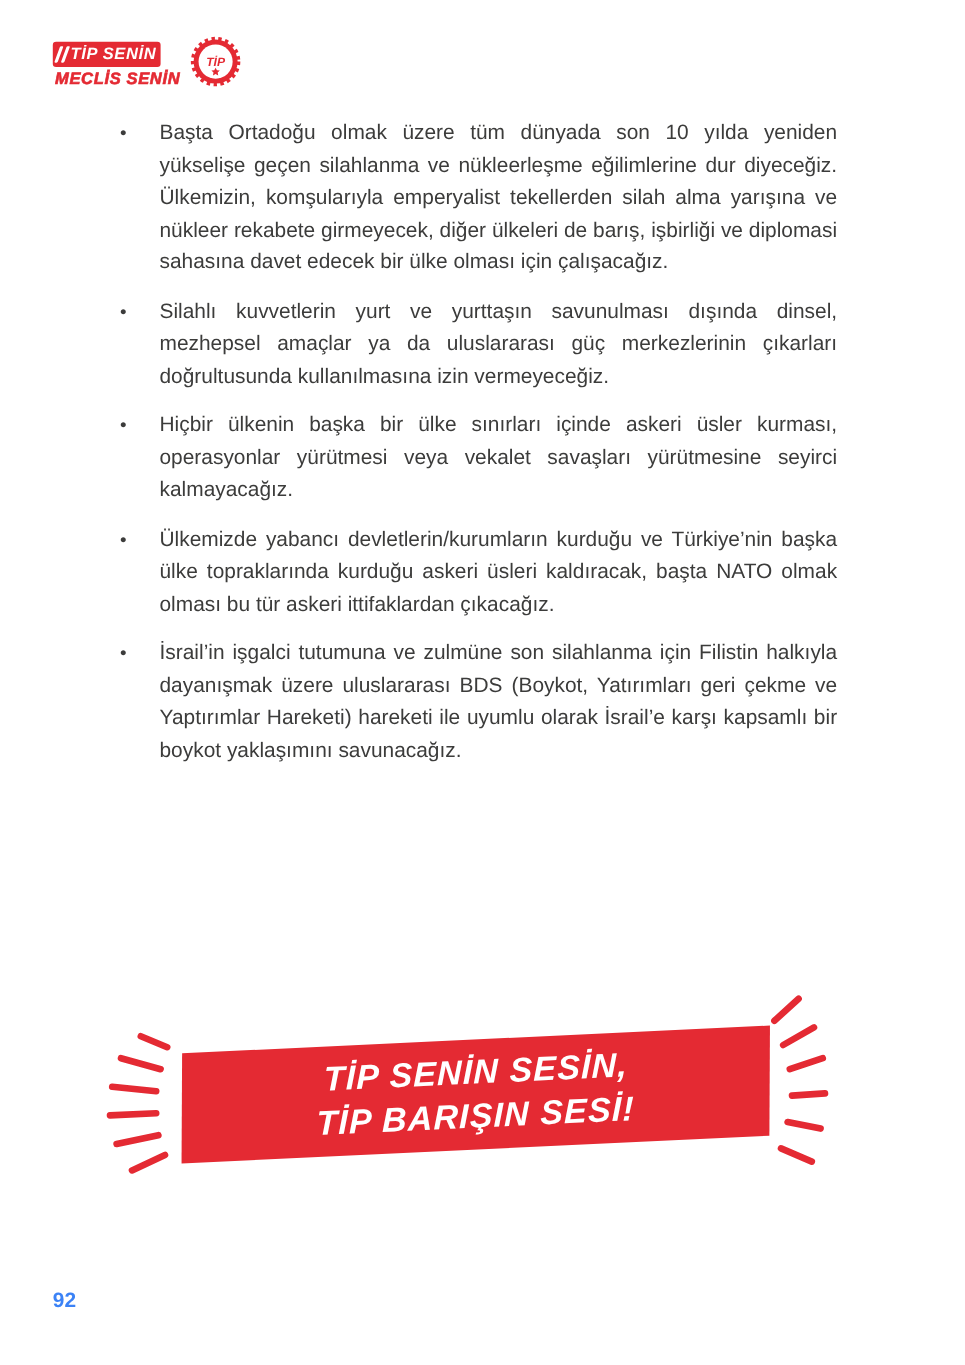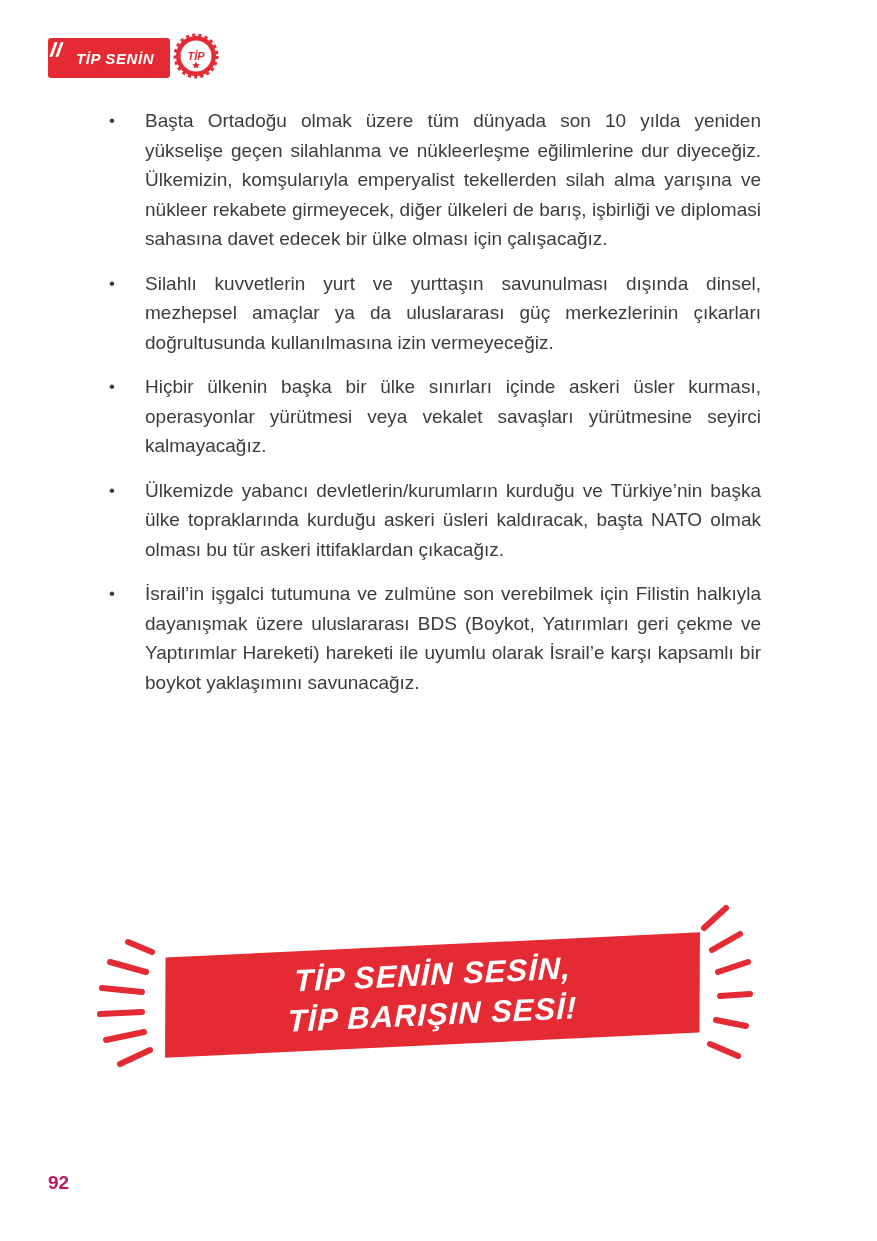--- a/index.html
+++ b/index.html
@@ -9,21 +9,21 @@
     height:1241px;
     background:#ffffff;
     overflow:hidden;
     font-family:"Liberation Sans", sans-serif;
     color:#3c3c3b;
   }
 
   
   .logo{position:absolute;left:48px;top:36px;width:220px;height:50px;}
   .logo-box{
-    position:absolute;left:0;top:2px;height:40px;padding:0 16px;
+    position:absolute;left:0;top:2px;height:23px;padding:0 4px;
     background:var(--red);border-radius:3px;
     display:flex;align-items:center;
   }
   .logo-box .txt{
     color:#ffffff;font-weight:bold;font-style:italic;
     font-size:15px;letter-spacing:.6px;white-space:nowrap;
   }
   .logo-stripe{
     position:absolute;top:4px;width:3px;height:15px;background:#ffffff;
     transform:skewX(-20deg);border-radius:1px;
@@ -59,21 +59,21 @@
   }
   .banner .bline{
     color:#ffffff;font-weight:bold;font-style:italic;
     font-size:31px;letter-spacing:1px;line-height:38px;white-space:nowrap;
   }
   .rays{position:absolute;left:85px;top:890px;pointer-events:none;}
 
   
   .page-number{
     position:absolute;left:48px;top:1172px;
-    font-size:19px;font-weight:bold;color:#be185d;
+    font-size:19px;font-weight:bold;color:#3b82f6;
   }
 </style>
 </head>
 <body>
 
 <div class="page" style="--red:#e42a33;">
 
   <div class="logo">
     <div class="logo-box">
       <span class="logo-stripe" style="left:4px;"></span>
@@ -107,21 +107,21 @@
       <p>Hiçbir ülkenin başka bir ülke sınırları içinde askeri üsler kurması, operasyonlar yürütmesi veya vekalet savaşları yürütmesine seyirci kalmayacağız.</p>
     </div>
 
     <div class="bullet-item">
       <span class="marker">•</span>
       <p>Ülkemizde yabancı devletlerin/kurumların kurduğu ve Türkiye’nin başka ülke topraklarında kurduğu askeri üsleri kaldıracak, başta NATO olmak olması bu tür askeri ittifaklardan çıkacağız.</p>
     </div>
 
     <div class="bullet-item">
       <span class="marker">•</span>
-      <p>İsrail’in işgalci tutumuna ve zulmüne son verebilmek için Filistin halkıyla dayanışmak üzere uluslararası BDS (Boykot, Yatırımları geri çekme ve Yaptırımlar Hareketi) hareketi ile uyumlu olarak İsrail’e karşı kapsamlı bir boykot yaklaşımını savunacağız.</p>
+      <p>İsrail’in işgalci tutumuna ve zulmüne son silahlanma için Filistin halkıyla dayanışmak üzere uluslararası BDS (Boykot, Yatırımları geri çekme ve Yaptırımlar Hareketi) hareketi ile uyumlu olarak İsrail’e karşı kapsamlı bir boykot yaklaşımını savunacağız.</p>
     </div>
   </main>
 
   <svg class="rays" width="680" height="210" viewBox="0 0 680 210" stroke="#e42a33" stroke-width="6" stroke-linecap="round">
 
     <g>
       <line x1="43" y1="52" x2="67" y2="62"></line>
       <line x1="25" y1="72" x2="61" y2="82"></line>
       <line x1="17" y1="98" x2="57" y2="102"></line>
       <line x1="15" y1="124" x2="57" y2="122"></line>

